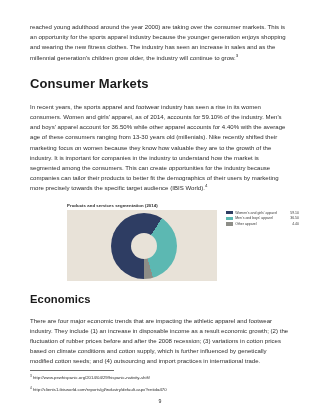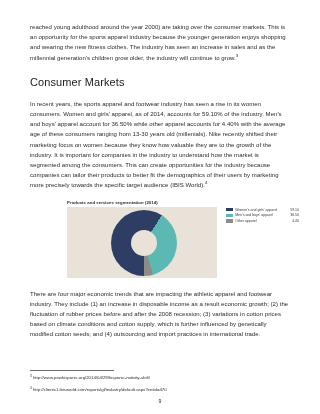--- a/index.html
+++ b/index.html
@@ -28,22 +28,22 @@
   .body-text {
     font-size: 6.05px;
     line-height: 10.2px;
     letter-spacing: 0.02px;
     text-align: left;
     color: #2b2b2b;
     margin: 0;
   }
   .para-top { margin-top: 0; }
   h2.heading {
-    font-size: 11px;
-    font-weight: normal;
+    font-size: 13px;
+    font-weight: bold;
     color: #1a1a1a;
     margin: 13px 0 0 0;
     letter-spacing: 0.1px;
   }
   h2.heading-big {
     font-size: 11.2px;
     font-weight: bold;
     color: #1a1a1a;
     margin: 12px 0 0 0;
     letter-spacing: 0.1px;
@@ -181,20 +181,21 @@
           </div>
           <div class="legend-row">
             <span class="legend-swatch" style="background: rgb(141, 141, 135);"></span>
             <span class="legend-label">Other apparel</span>
             <span class="legend-value">4.40</span>
           </div>
         </div>
     </div>
   </div>
 
+  <h2 class="heading-big">Economics</h2>
 
   <p class="body-text para-after-heading">There are four major economic trends that are impacting the athletic apparel and footwear industry. They include (1) an increase in disposable income as a result economic growth; (2) the fluctuation of rubber prices before and after the 2008 recession; (3) variations in cotton prices based on climate conditions and cotton supply, which is further influenced by genetically modified cotton seeds; and (4) outsourcing and import practices in international trade.</p>
 
   <div class="footnote-area">
     <div class="footnote-rule"></div>
     <div id="footnotes">
         <p class="footnote"><sup>3</sup><span> http://www.pewhispanic.org/2014/04/29/hispanic-nativity-shift/</span></p>
         <p class="footnote"><sup>4</sup><span> http://clients1.ibisworld.com/reports/gl/industry/default.aspx?entid=470</span></p>
       </div>
     <div class="page-number">9</div>

